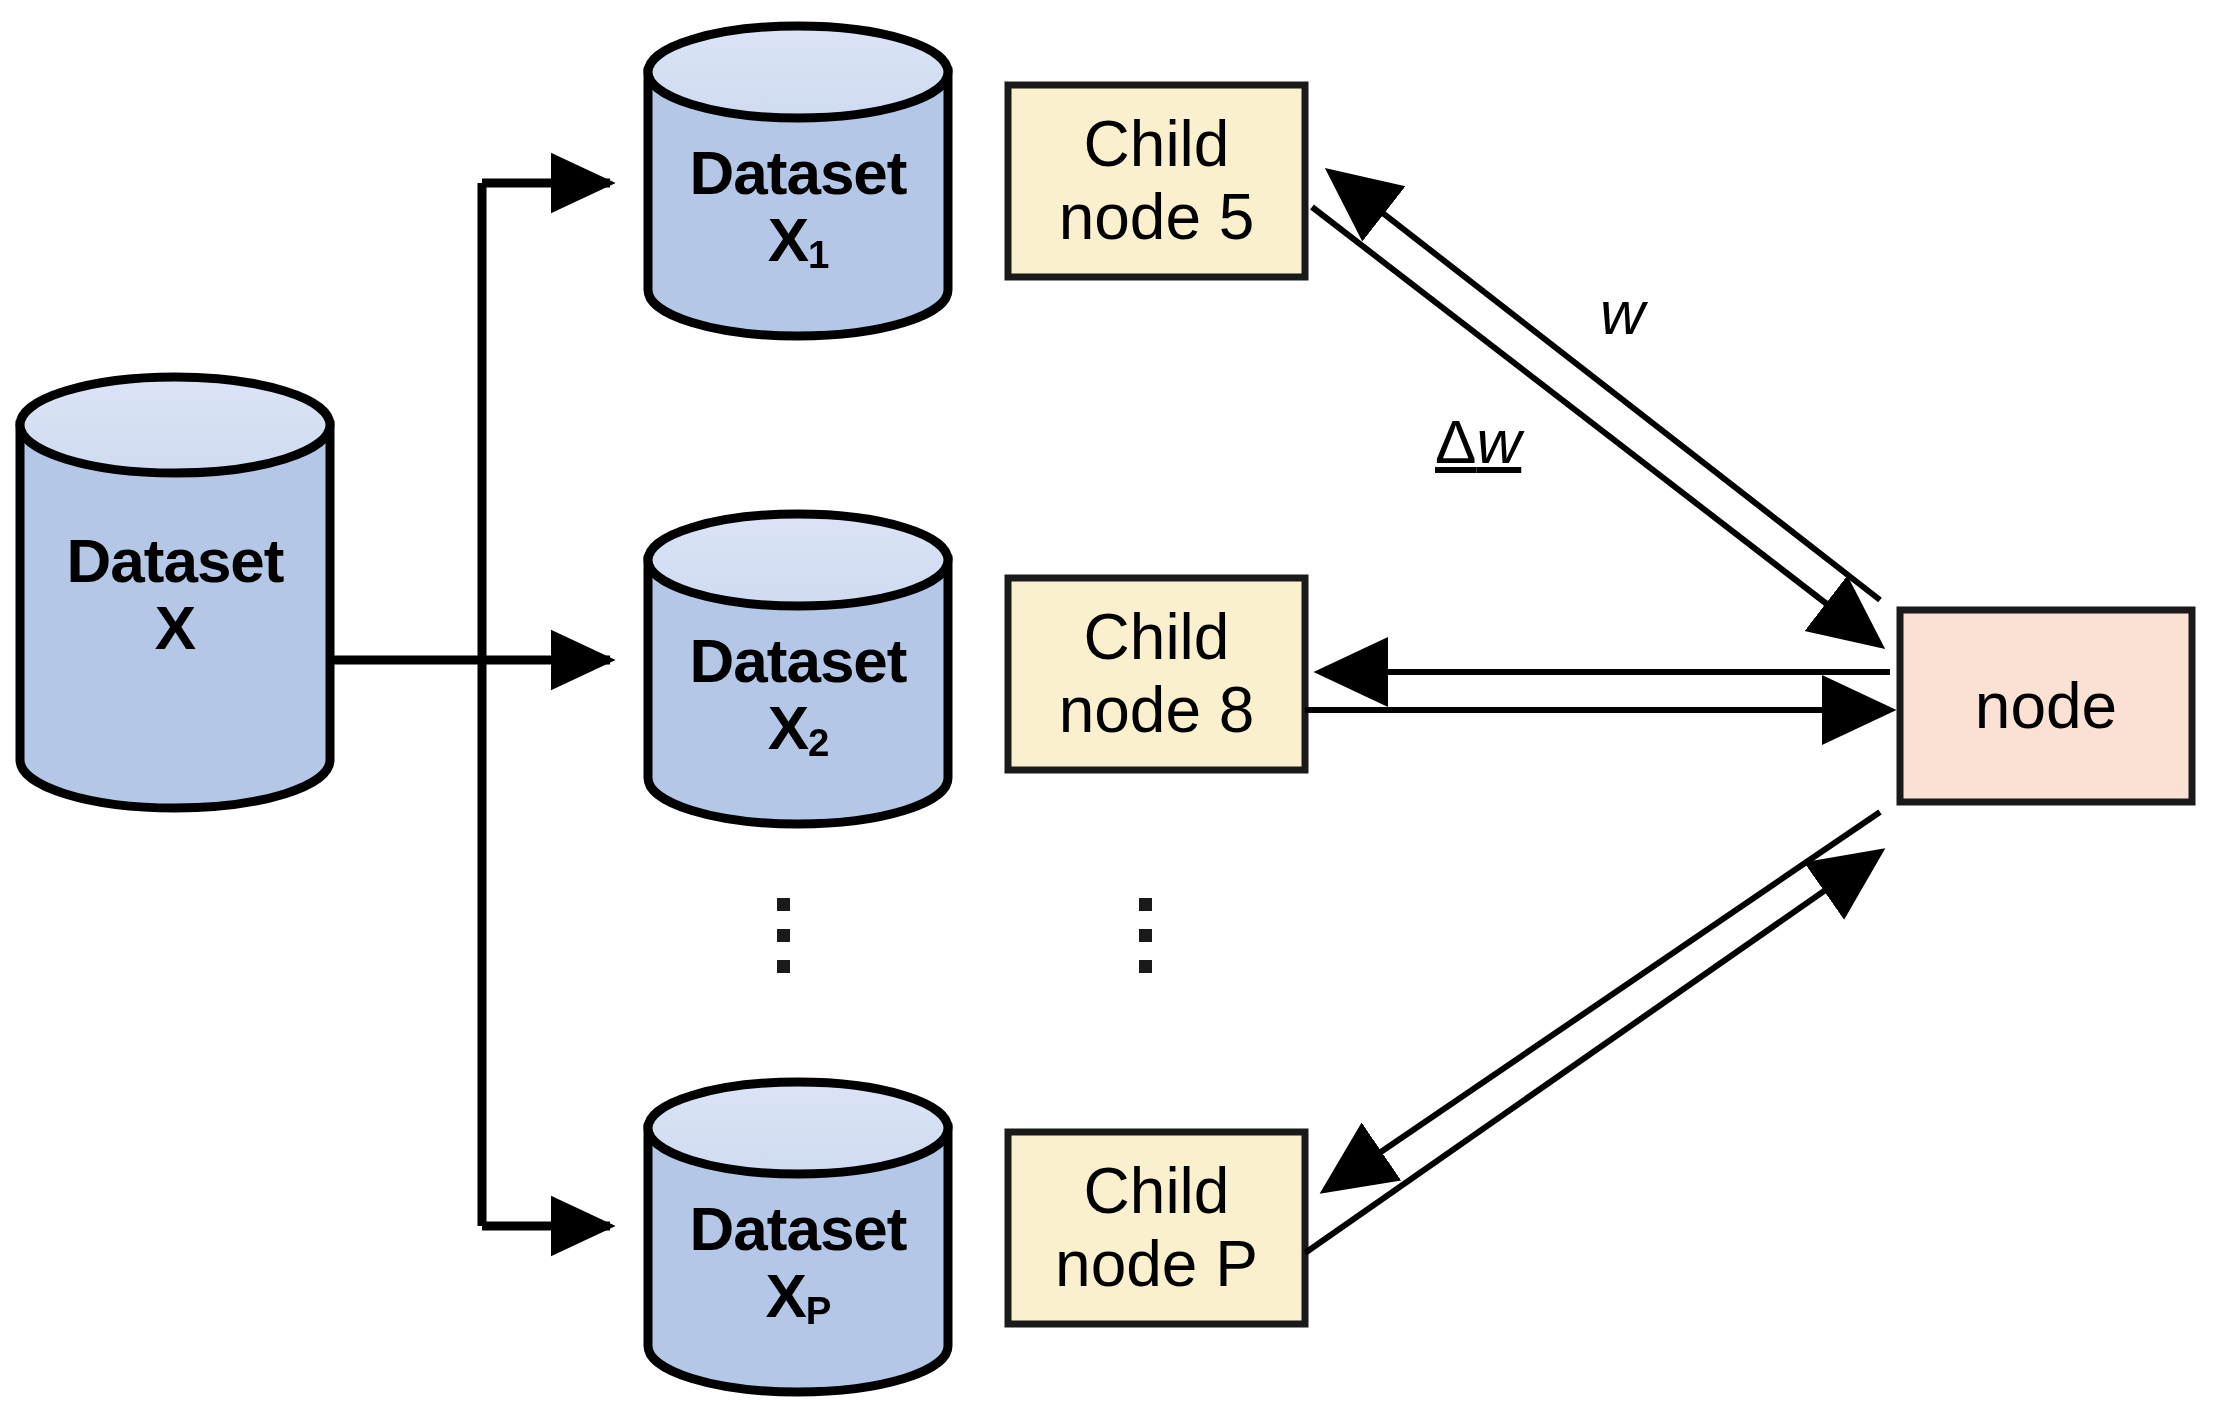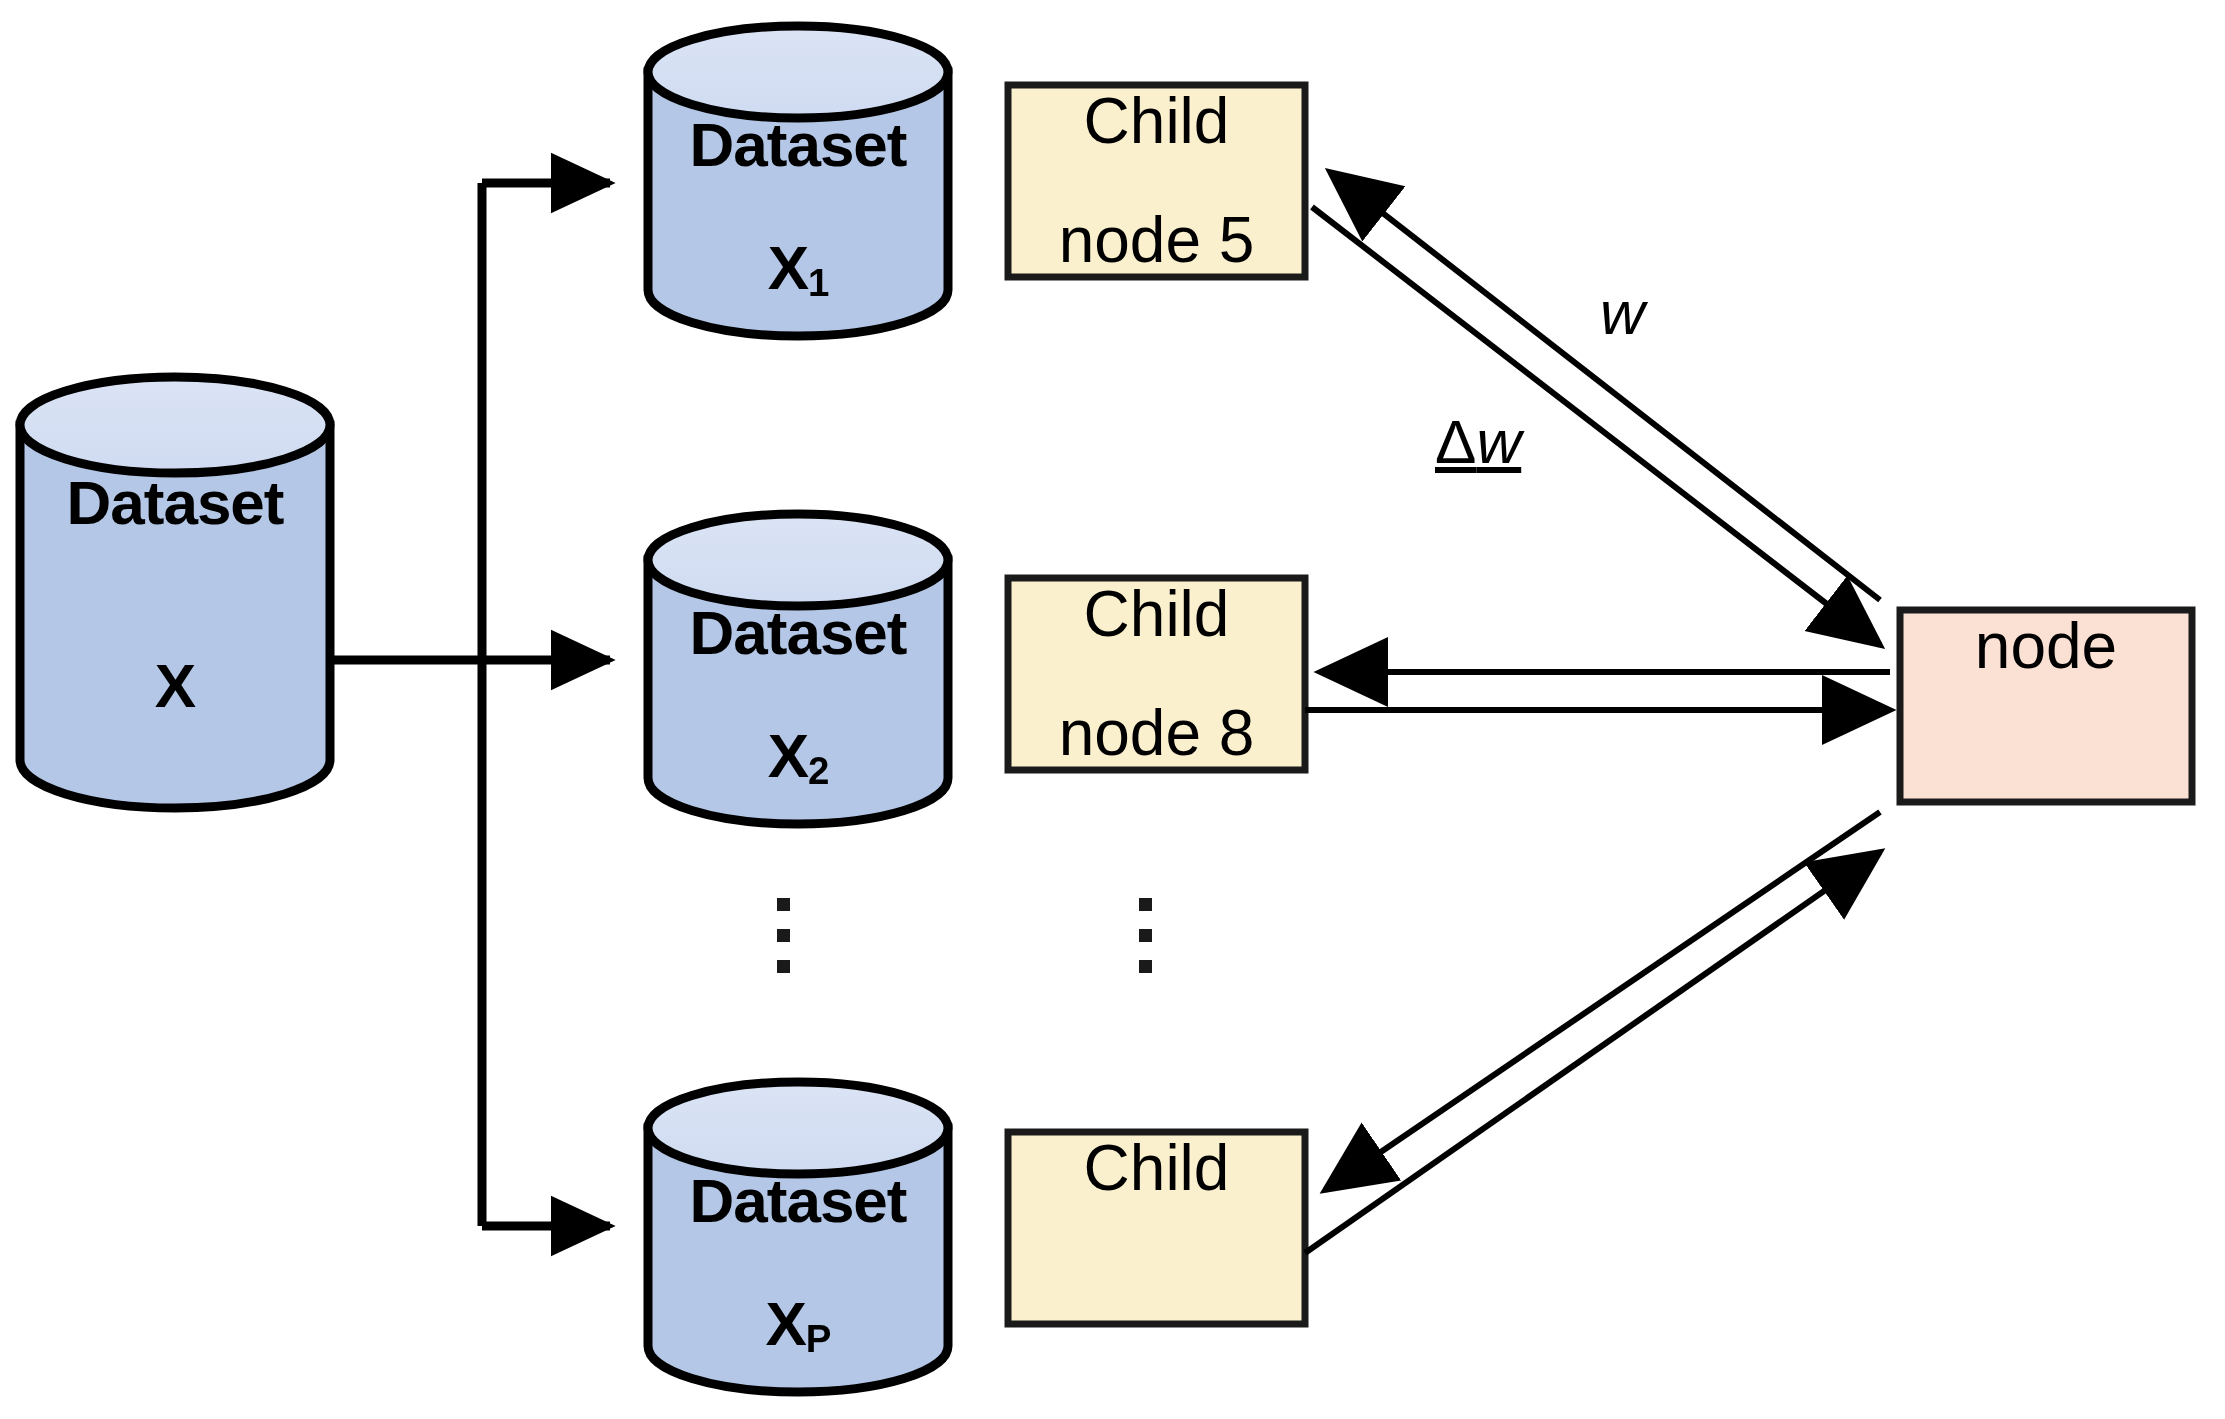--- a/index.html
+++ b/index.html
@@ -20,21 +20,21 @@
     top: 0;
     left: 0;
     width: 2225px;
     height: 1419px;
   }
   .node-label {
     position: absolute;
     display: flex;
     flex-direction: column;
     align-items: center;
-    justify-content: space-between;
+    justify-content: center;
     text-align: center;
     pointer-events: none;
     color: #000000;
   }
   .cyl-label {
     font-weight: bold;
     font-size: 62px;
     line-height: 1.08;
     letter-spacing: -1px;
   }
@@ -180,20 +180,21 @@
     <div>node 5</div>
   </div>
 
   <div class="node-label box-label" style="left:1008px; top:578px; width:297px; height:192px;">
     <div>Child</div>
     <div>node 8</div>
   </div>
 
   <div class="node-label box-label" style="left:1008px; top:1132px; width:297px; height:192px;">
     <div>Child</div>
+    <div>node P</div>
   </div>
 
   <div class="node-label box-label" style="left:1900px; top:610px; width:292px; height:192px;">
     <div>node</div>
   </div>
 
   <div class="edge-label" style="left:1600px; top:277px;">
     <span class="upright"></span><span>w</span>
   </div>
 

